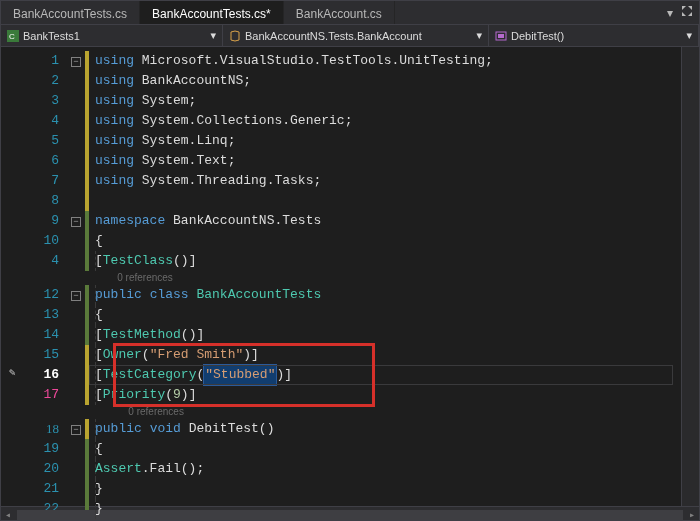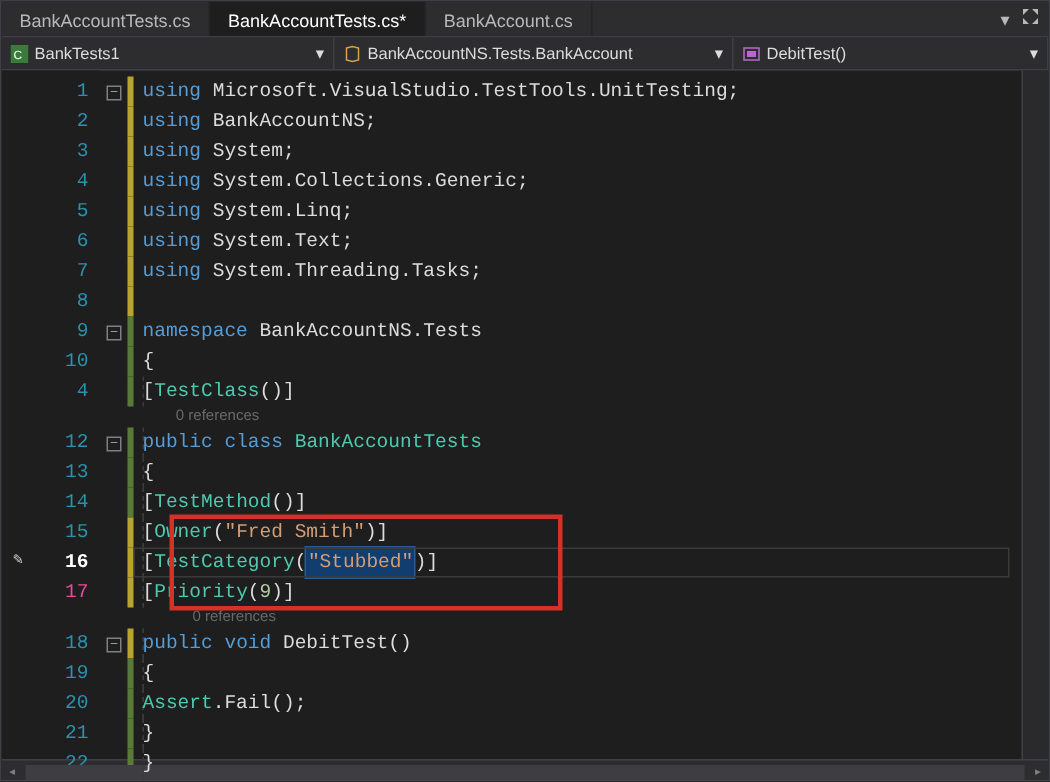--- a/index.html
+++ b/index.html
@@ -276,21 +276,21 @@
       <div style="height: 20px; font-weight: normal; color: rgb(43, 145, 175);">10</div>
       <div style="height: 20px; font-weight: normal; color: rgb(43, 145, 175);">4</div>
       <div style="height: 14px; font-weight: normal; color: rgb(43, 145, 175);"></div>
       <div style="height: 20px; font-weight: normal; color: rgb(43, 145, 175);">12</div>
       <div style="height: 20px; font-weight: normal; color: rgb(43, 145, 175);">13</div>
       <div style="height: 20px; font-weight: normal; color: rgb(43, 145, 175);">14</div>
       <div style="height: 20px; font-weight: normal; color: rgb(43, 145, 175);">15</div>
       <div style="height: 20px; font-weight: bold; color: rgb(255, 255, 255);">16</div>
       <div style="height: 20px; font-weight: normal; color: #ec4899;">17</div>
       <div style="height: 14px; font-weight: normal; color: rgb(43, 145, 175);"></div>
-      <div style="height: 20px; font-weight: normal; color: rgb(43, 145, 175);">18</div>
+      <div style="height: 20px; font-weight: normal; color: rgb(43, 145, 175); font-family: Liberation Serif, serif;">18</div>
       <div style="height: 20px; font-weight: normal; color: rgb(43, 145, 175);">19</div>
       <div style="height: 20px; font-weight: normal; color: rgb(43, 145, 175);">20</div>
       <div style="height: 20px; font-weight: normal; color: rgb(43, 145, 175);">21</div>
       <div style="height: 20px; font-weight: normal; color: rgb(43, 145, 175);">22</div>
       <div style="height: 20px; font-weight: normal; color: rgb(43, 145, 175);">23</div>
     </div>
   <div class="fold-col" id="foldCol">
       <div style="height: 20px;"><span class="fold-box">−</span></div>
       <div style="height: 20px;"></div>
       <div style="height: 20px;"></div>

